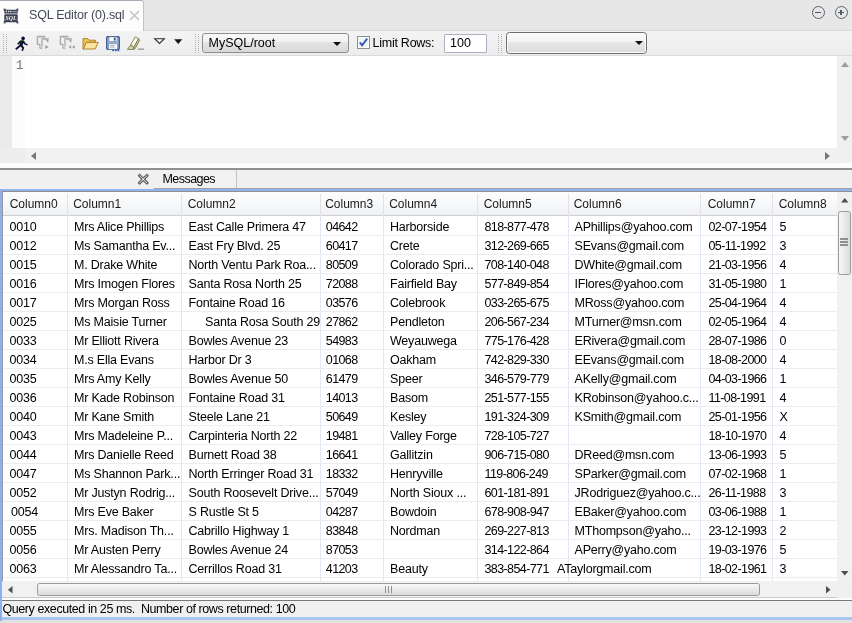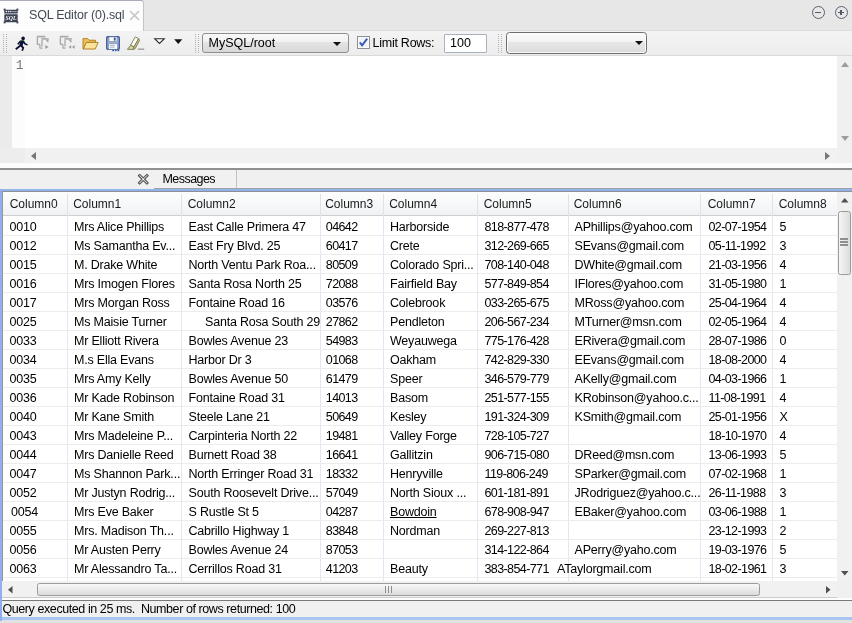--- a/index.html
+++ b/index.html
@@ -395,32 +395,33 @@
 <div class="cell " style="left:390px;top:482.4px;">North Sioux ...</div>
 <div class="cell cn" style="left:484.5px;top:482.4px;">601-181-891</div>
 <div class="cell " style="left:574.5px;top:482.4px;">JRodriguez@yahoo.c...</div>
 <div class="cell cn" style="left:708.5px;top:482.4px;">26-11-1988</div>
 <div class="cell " style="left:779.5px;top:482.4px;">3</div>
 <div class="rowsep" style="top:500.6px;"></div>
 <div class="cell " style="left:11px;top:501.4px;">0054</div>
 <div class="cell " style="left:74px;top:501.4px;">Mrs Eve Baker</div>
 <div class="cell " style="left:188.5px;top:501.4px;">S Rustle St 5</div>
 <div class="cell cn" style="left:325.8px;top:501.4px;">04287</div>
-<div class="cell " style="left:390px;top:501.4px;text-decoration:underline;">Bowdoin</div>
+<div class="cell " style="left:390px;top:501.4px;">Bowdoin</div>
 <div class="cell cn" style="left:484.5px;top:501.4px;">678-908-947</div>
 <div class="cell " style="left:574.5px;top:501.4px;">EBaker@yahoo.com</div>
 <div class="cell cn" style="left:708.5px;top:501.4px;">03-06-1988</div>
 <div class="cell " style="left:779.5px;top:501.4px;">1</div>
 <div class="rowsep" style="top:519.6px;"></div>
 <div class="cell " style="left:9.5px;top:520.4px;">0055</div>
 <div class="cell " style="left:74px;top:520.4px;">Mrs. Madison Th...</div>
 <div class="cell " style="left:188.5px;top:520.4px;">Cabrillo Highway 1</div>
 <div class="cell cn" style="left:325.8px;top:520.4px;">83848</div>
 <div class="cell " style="left:390px;top:520.4px;">Nordman</div>
 <div class="cell cn" style="left:484.5px;top:520.4px;">269-227-813</div>
+<div class="cell " style="left:574.5px;top:520.4px;">MThompson@yaho...</div>
 <div class="cell cn" style="left:708.5px;top:520.4px;">23-12-1993</div>
 <div class="cell " style="left:779.5px;top:520.4px;">2</div>
 <div class="rowsep" style="top:538.6px;"></div>
 <div class="cell " style="left:9.5px;top:539.4px;">0056</div>
 <div class="cell " style="left:74px;top:539.4px;">Mr Austen Perry</div>
 <div class="cell " style="left:188.5px;top:539.4px;">Bowles Avenue 24</div>
 <div class="cell cn" style="left:325.8px;top:539.4px;">87053</div>
 <div class="cell " style="left:390px;top:538px;margin-top:44px;">San Ysidro</div>
 <div class="cell cn" style="left:484.5px;top:539.4px;">314-122-864</div>
 <div class="cell " style="left:574.5px;top:539.4px;">APerry@yaho.com</div>

